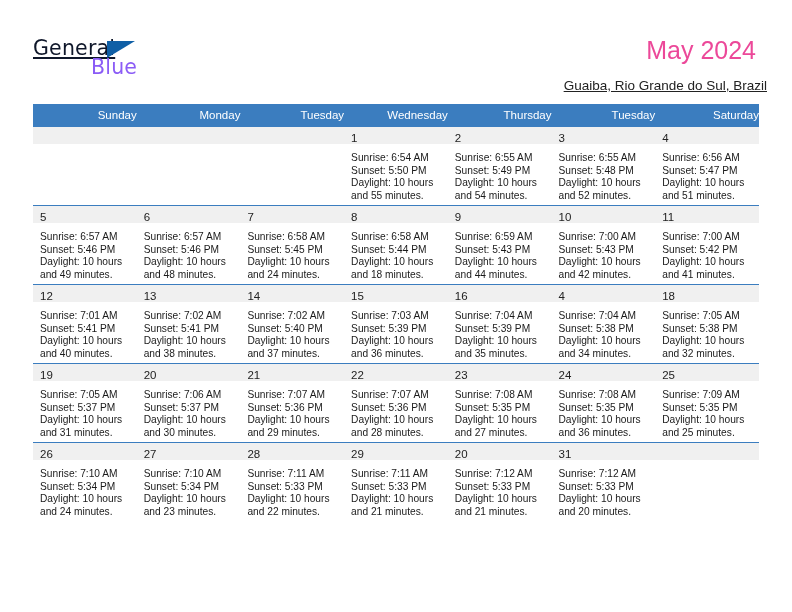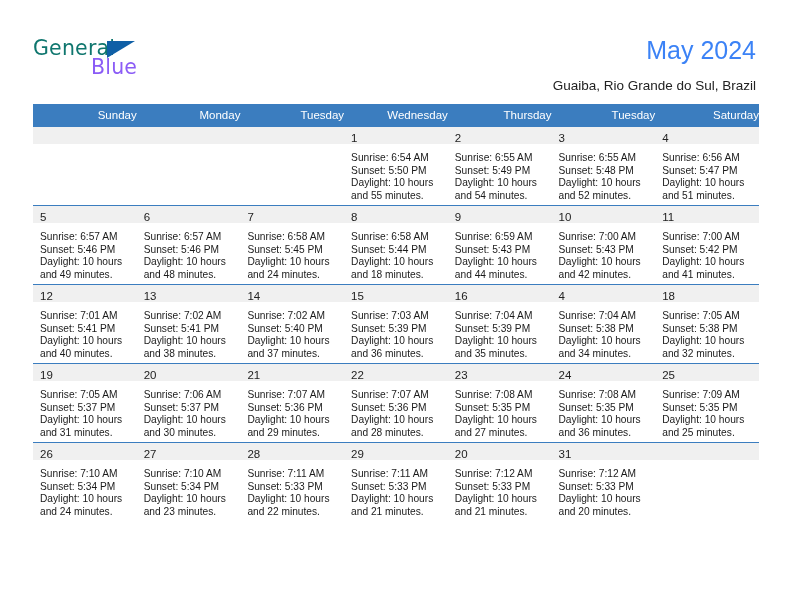--- a/index.html
+++ b/index.html
@@ -35,23 +35,24 @@
     top: 36px;
     width: 180px;
     height: 48px;
   }
   .logo-general {
     position: absolute;
     left: 0;
     top: 0;
     font-size: 20.5px;
     letter-spacing: 0.2px;
-    color: #0f766e;
+    color: #0f172a;
     font-family: "DejaVu Sans", sans-serif;
     font-weight: 400;
+    text-decoration: underline;
   }
   .logo-blue {
     position: absolute;
     left: 58px;
     top: 19px;
     font-size: 20.5px;
     letter-spacing: 0.2px;
     color: #8b5cf6;
     font-family: "DejaVu Sans", sans-serif;
     font-weight: 400;
@@ -64,34 +65,35 @@
     height: 0;
     border-left: 28px solid #0f5fa6;
     border-bottom: 17px solid transparent;
   }
 
   .title {
     position: absolute;
     right: 36px;
     top: 36px;
     font-size: 25px;
-    color: #3b82f6;
+    color: #ec4899;
     text-align: right;
     white-space: nowrap;
     font-family: "Liberation Sans", sans-serif;
   }
   .subtitle {
     position: absolute;
-    right: 36px;
+    right: 25px;
     top: 78px;
     font-size: 13.5px;
     color: #222222;
     text-align: right;
     white-space: nowrap;
     font-family: "Liberation Sans", sans-serif;
+    text-decoration: underline;
   }
 
   
   .calendar {
     position: absolute;
     left: 33px;
     top: 104px;
     width: 726px;
   }
   table.cal {

